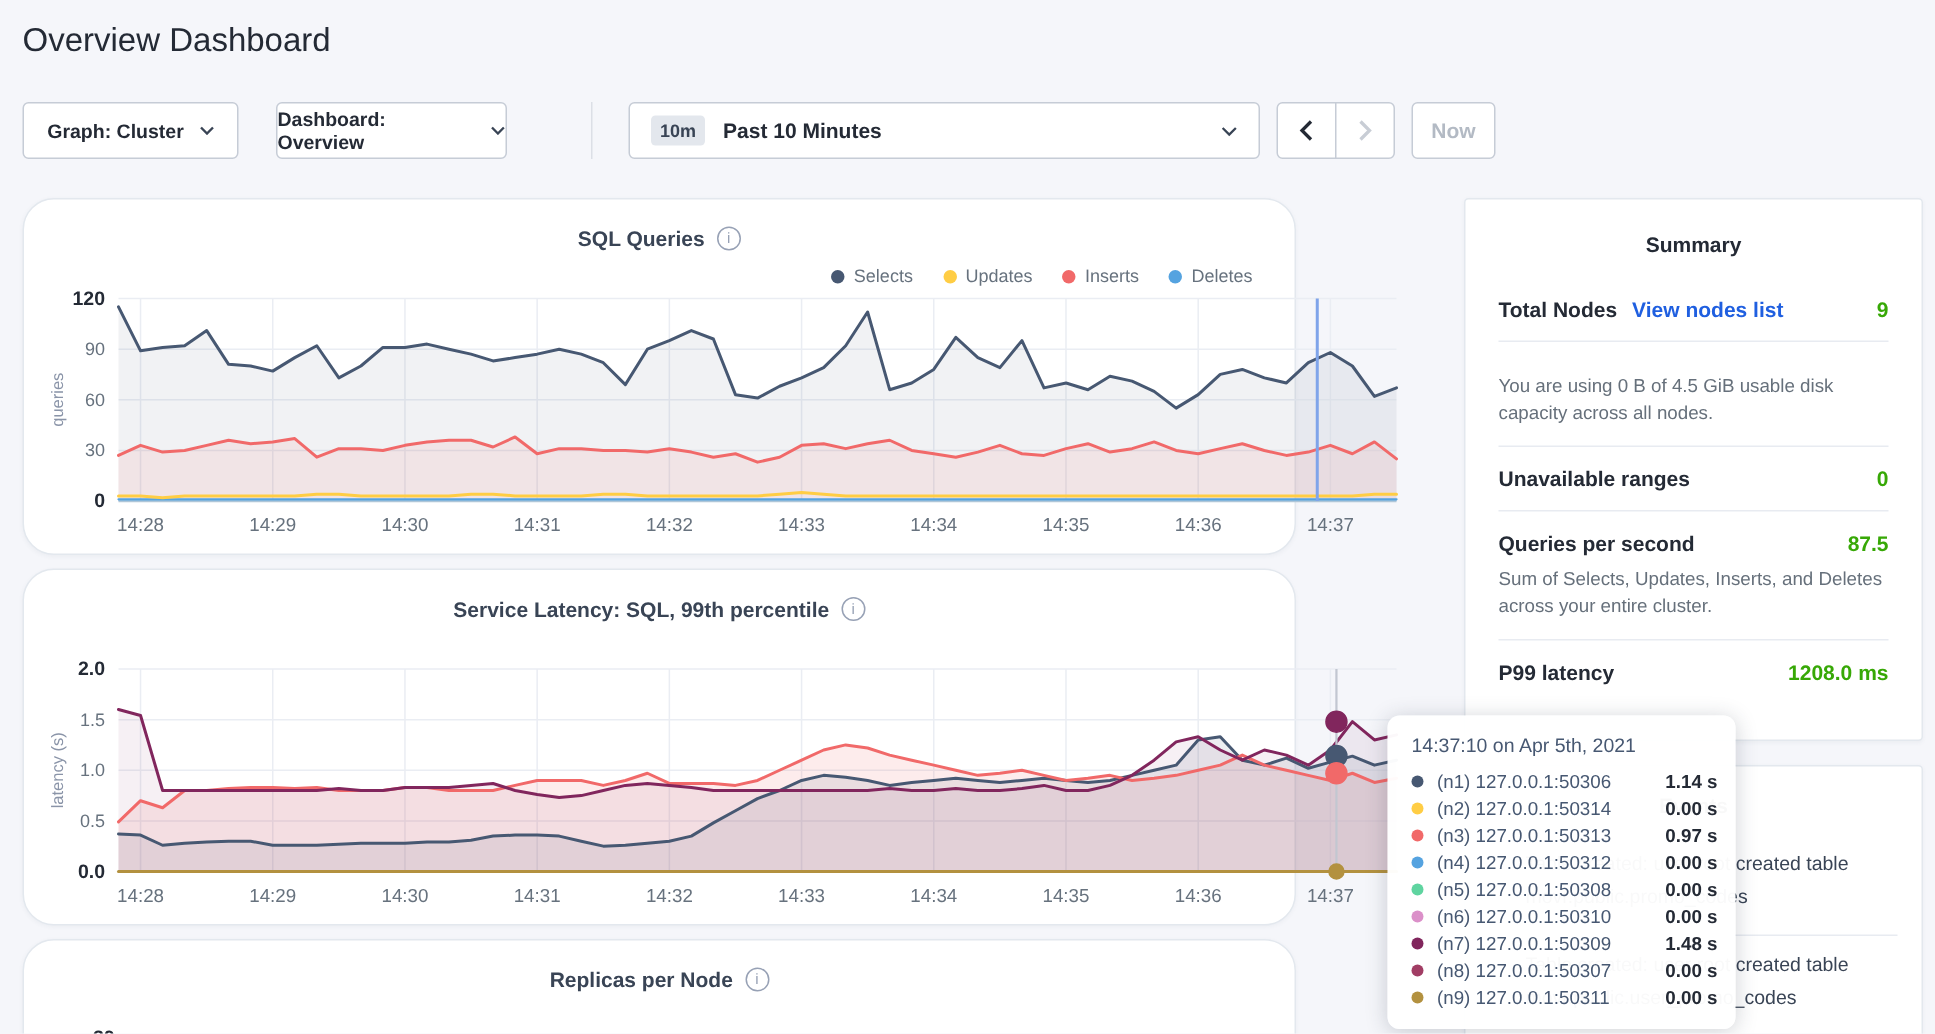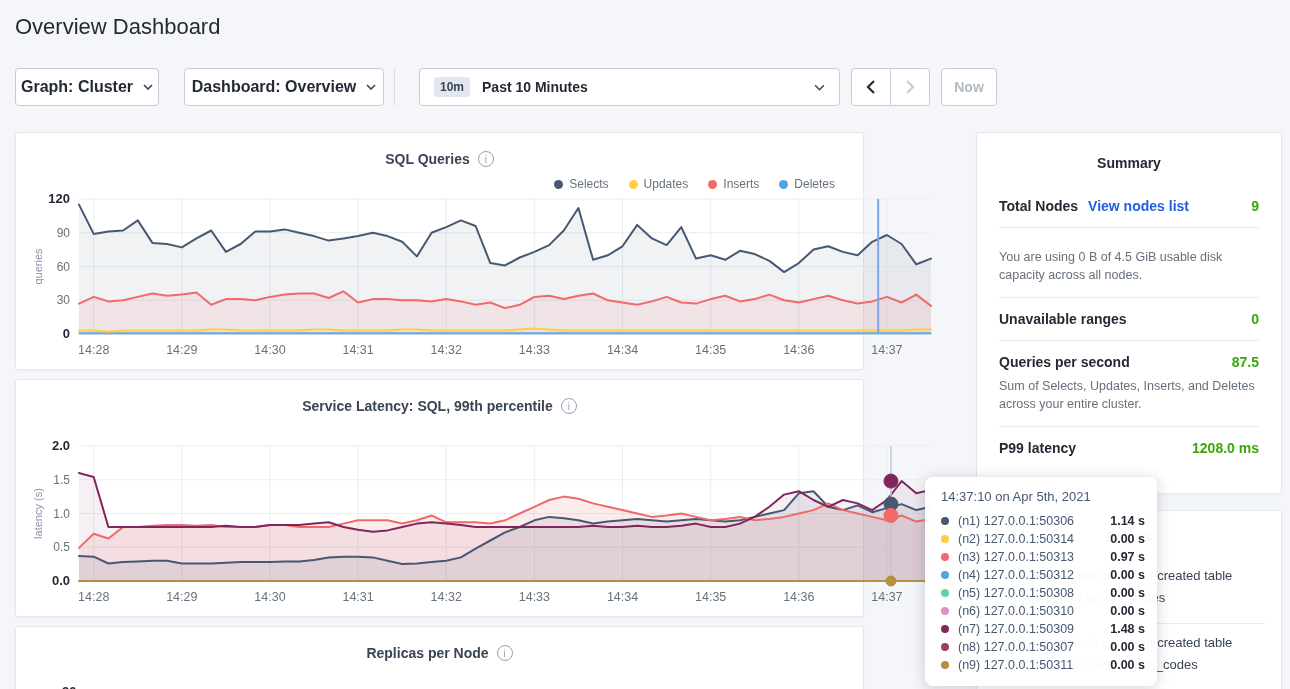--- a/index.html
+++ b/index.html
@@ -4,36 +4,36 @@
 <style>
   html,body{margin:0;padding:0;}
   body{font-family:"Liberation Sans","DejaVu Sans",sans-serif;background:#f5f6fa;}
   .page{position:relative;width:1290px;height:689px;overflow:hidden;background:#f5f6fa;}
 
   .page-title{position:absolute;left:15px;top:14px;font-size:22px;color:#242a35;font-weight:400;}
 
   
   .toolbar{position:absolute;left:0;top:68px;width:1290px;height:38px;}
   .btn{box-sizing:border-box;background:#fff;border:1px solid #c6ccd6;border-radius:4px;height:38px;
-       display:inline-flex;align-items:center;font-size:16px;font-weight:bold;color:#242a35;cursor:pointer;}
+       display:inline-flex;align-items:center;font-size:13px;font-weight:bold;color:#242a35;cursor:pointer;}
   .dd1{position:absolute;left:15px;width:144px;justify-content:center;gap:10px;}
-  .dd2{position:absolute;left:184px;width:200px;justify-content:center;gap:10px;}
+  .dd2{position:absolute;left:184px;width:154px;justify-content:center;gap:10px;}
   .tb-divider{position:absolute;left:394px;top:0;width:1px;height:38px;background:#dcdfe6;}
   .timesel{position:absolute;left:419px;width:421px;padding:0 14px;font-size:14px;gap:12px;}
   .timesel .spacer{flex:1;}
   .chip{background:#e3e7ed;border-radius:3px;padding:3px 6px;font-size:12px;font-weight:bold;color:#394455;}
   .navgrp{position:absolute;left:851px;display:flex;}
   .nav-btn{width:40px;justify-content:center;border-radius:4px 0 0 4px;}
   .nav-btn.next{border-radius:0 4px 4px 0;margin-left:-1px;}
   .now-btn{position:absolute;left:941px;width:56px;justify-content:center;font-size:14px;color:#b3bac4;}
 
   
   .card{position:absolute;box-sizing:border-box;background:#fff;border:1px solid #e3e8ee;border-radius:3px;
         box-shadow:0 1px 3px rgba(60,70,90,0.05);}
-  .chart-card{left:15px;width:849px;height:238px;}
+  .chart-card{left:15px;width:849px;height:238px;border-radius:21px;}
   .chart-title-row{position:absolute;left:0;top:18px;width:100%;display:flex;justify-content:center;align-items:center;gap:8px;}
   .chart-title{font-size:14px;font-weight:bold;color:#394455;}
   .info-icon{box-sizing:border-box;width:16px;height:16px;border:1px solid #97a1b5;border-radius:50%;color:#97a1b5;
              font-size:10px;display:inline-flex;align-items:center;justify-content:center;cursor:pointer;}
   .legend{position:absolute;right:28px;top:44px;display:flex;gap:20px;}
   .legend-item{display:flex;align-items:center;gap:6px;font-size:12px;color:#67727e;cursor:pointer;}
   .legend-dot{width:9px;height:9px;border-radius:50%;}
   .chart-svg{position:absolute;left:0;top:56px;}
 
   .tick{font-size:12px;fill:#67727e;}

